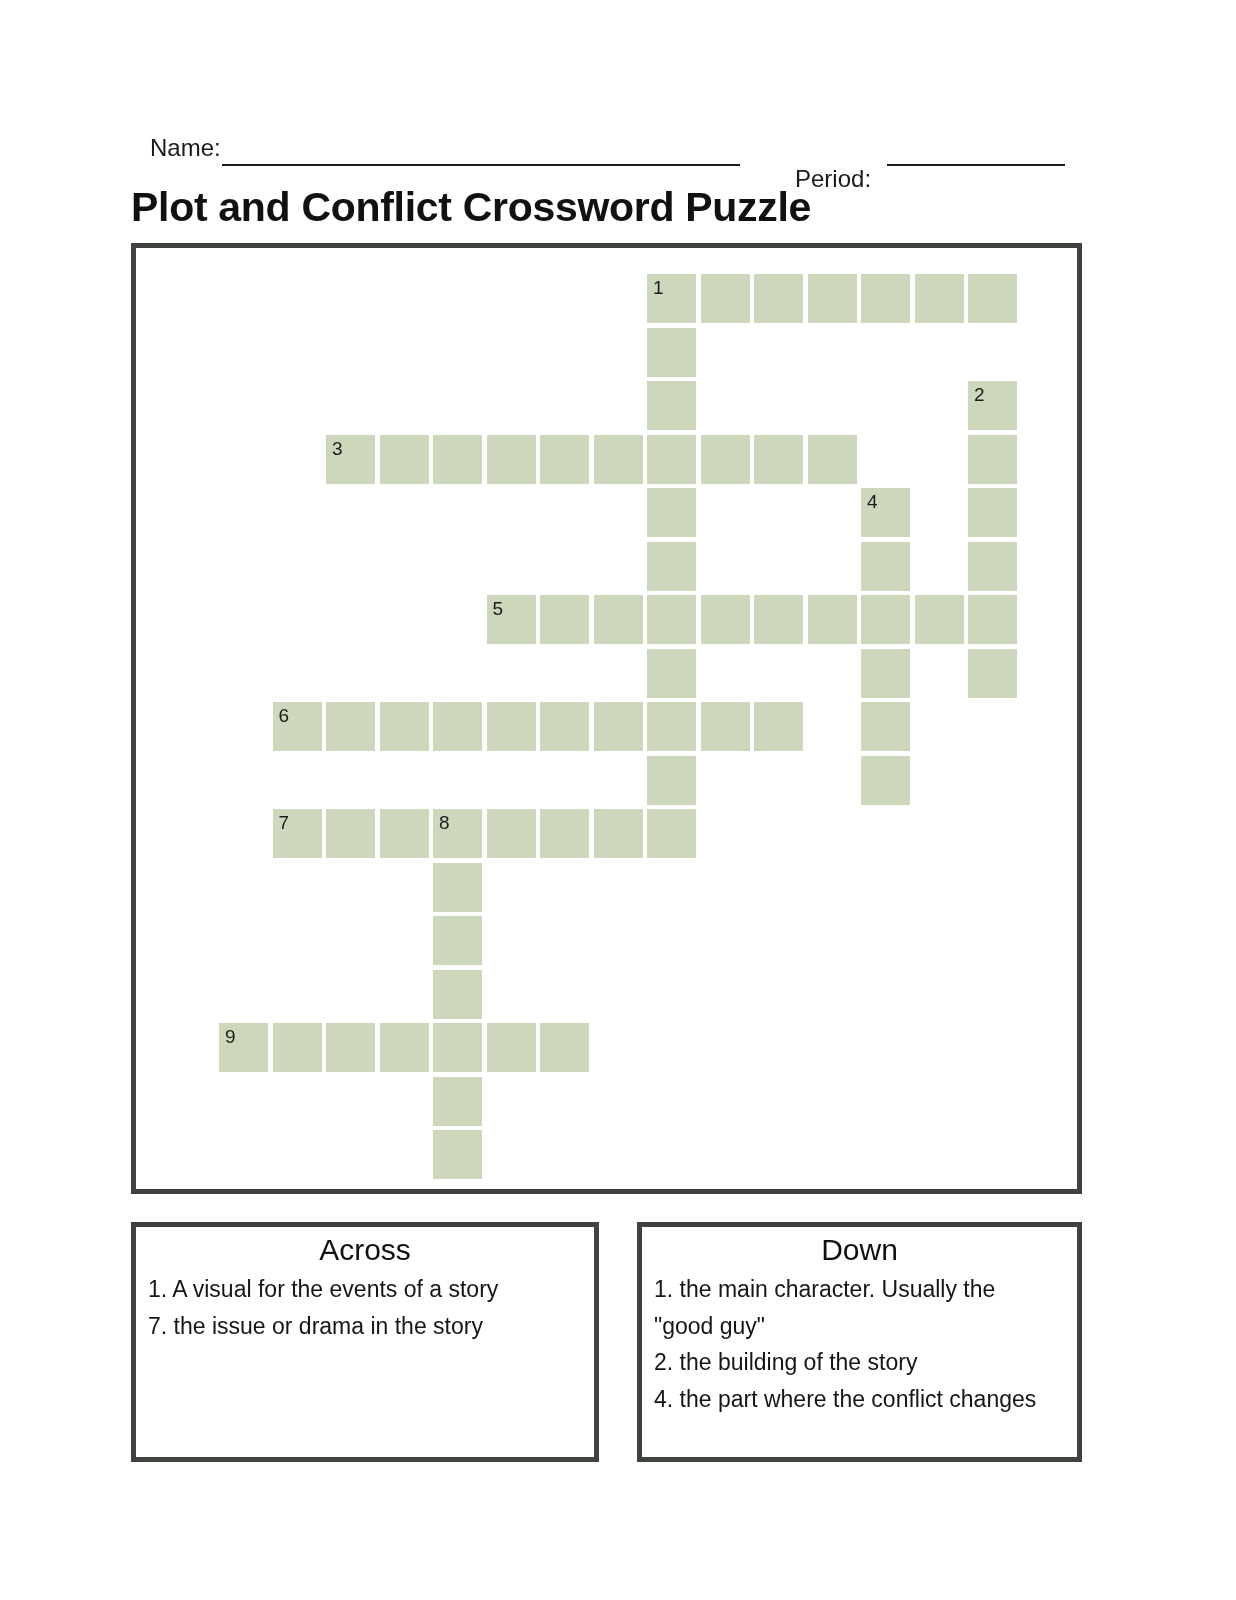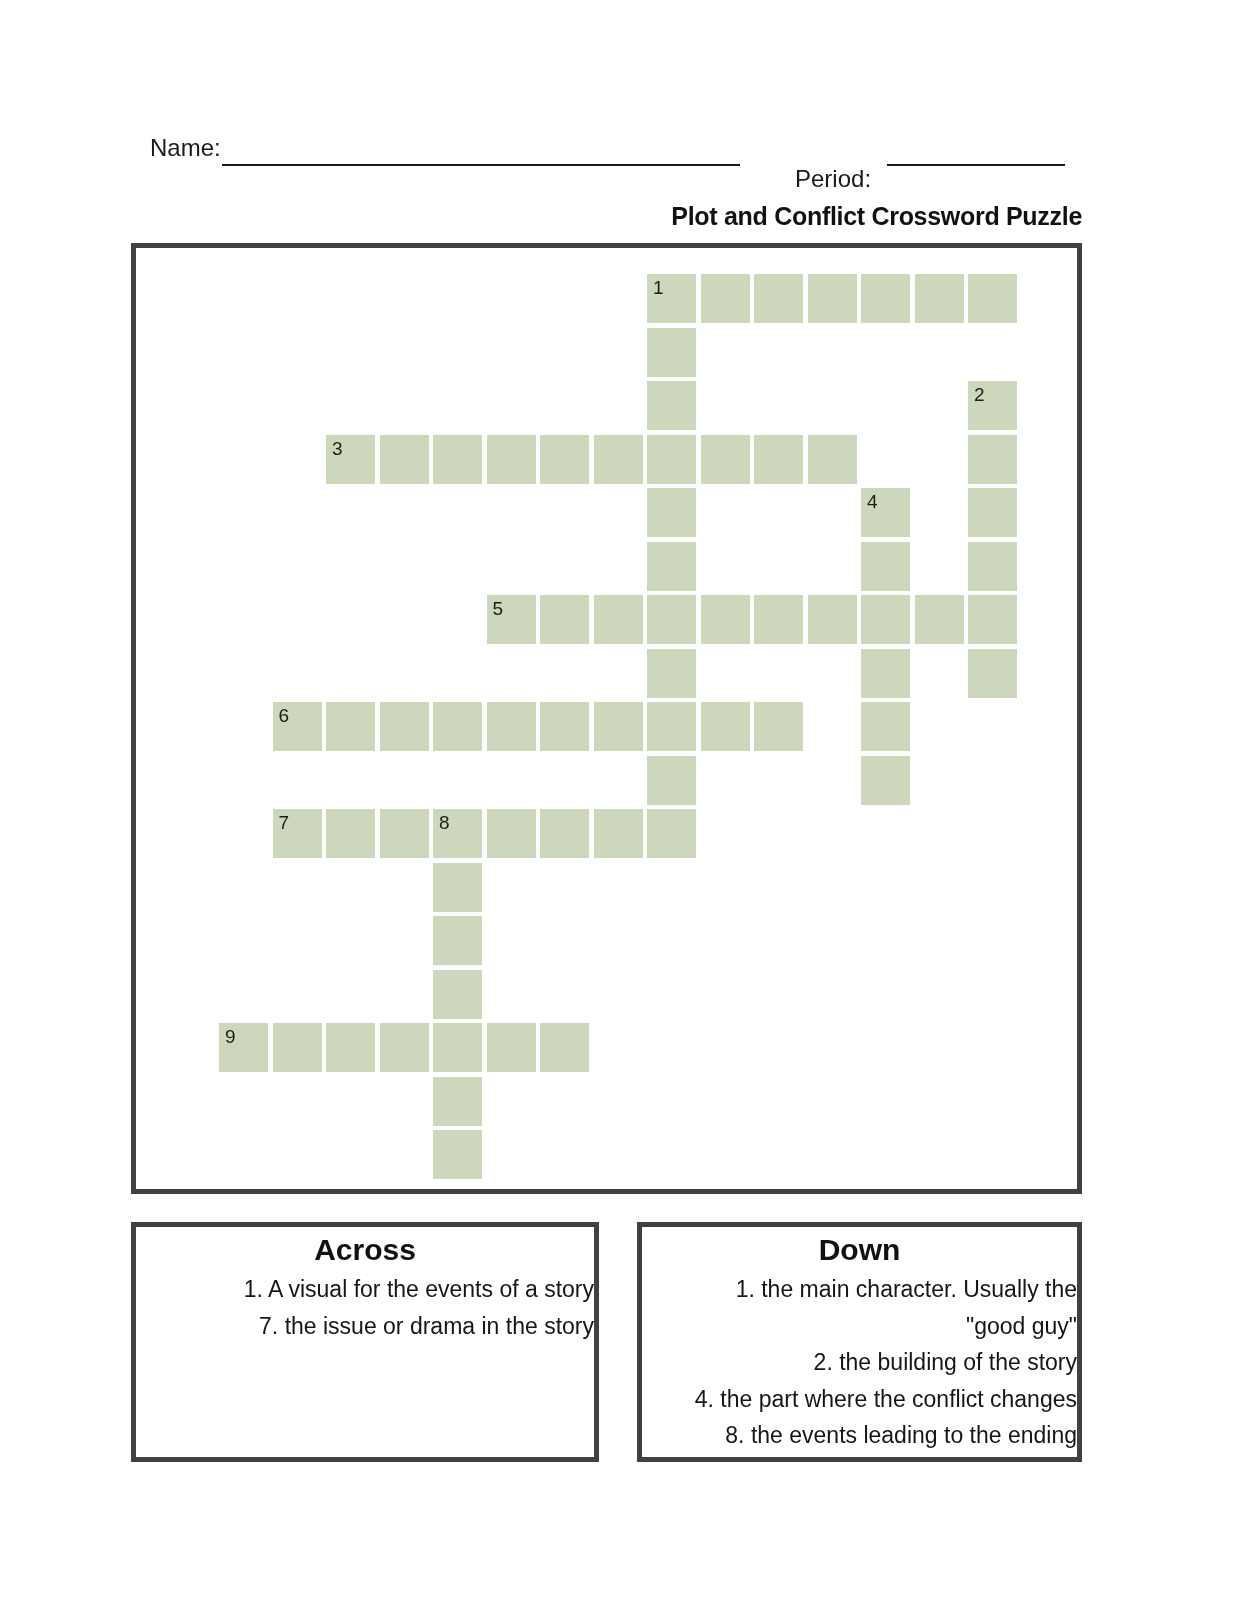--- a/index.html
+++ b/index.html
@@ -22,26 +22,25 @@
     color:#1b1b1b;
   }
   .blank-line{
     position:absolute;
     height:26px;
     border-bottom:2px solid #1b1b1b;
   }
   .title{
     position:absolute;
     left:131px;top:184px;width:951px;
-    text-align:right;
-    font-size:25px;
+    text-align:left;
+    font-size:41px;
     font-weight:bold;
     letter-spacing:-0.3px;
     color:#111;
-    margin-top:18px;
   }
   .grid-box{
     position:absolute;
     left:131px;top:243px;
     width:941px;height:941px;
     border:5px solid var(--box-border);
     background:#fff;
   }
   .cell{
     position:absolute;
@@ -62,32 +61,31 @@
     border:5px solid var(--box-border);
     background:#fff;
     overflow:hidden;
   }
   .clue-box.across{left:131px;width:458px;}
   .clue-box.down{left:637px;width:435px;}
   .clue-title{
     margin:6px 0 2px 0;
     text-align:center;
     font-size:30px;
-    font-weight:bold;
+    font-weight:normal;
     color:#111;
   }
   .clue-lines{
     padding:2px 0 0 12px;
   }
   .clue-line{
     font-size:23px;
     line-height:36.5px;
     white-space:nowrap;
     color:#161616;
-    text-align:right;
   }
 </style>
 </head>
 <body>
 
 <div class="page">
 
   <span class="hdr-label" style="left:150px;top:134px;">Name:</span>
   <div class="blank-line" style="left:222px;top:138px;width:518px;"></div>
 
@@ -200,17 +198,16 @@
       </div>
   </div>
 
   <div class="clue-box down">
     <div class="clue-title">Down</div>
     <div class="clue-lines">
         <div class="clue-line">1. the main character. Usually the</div>
         <div class="clue-line">"good guy"</div>
         <div class="clue-line">2. the building of the story</div>
         <div class="clue-line">4. the part where the conflict changes</div>
-        <div class="clue-line">8. the events leading to the ending</div>
       </div>
   </div>
 
 </div>
 
 </body></html>

